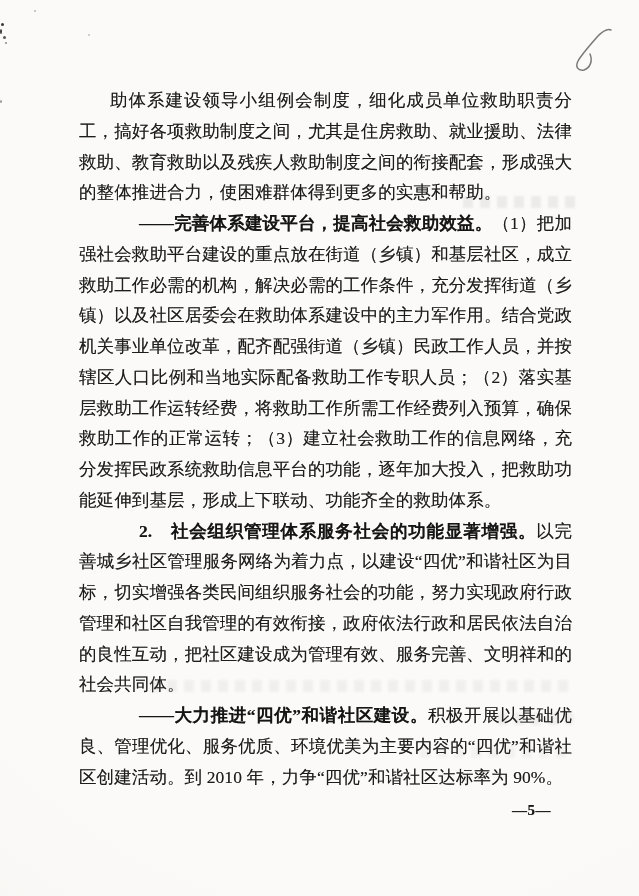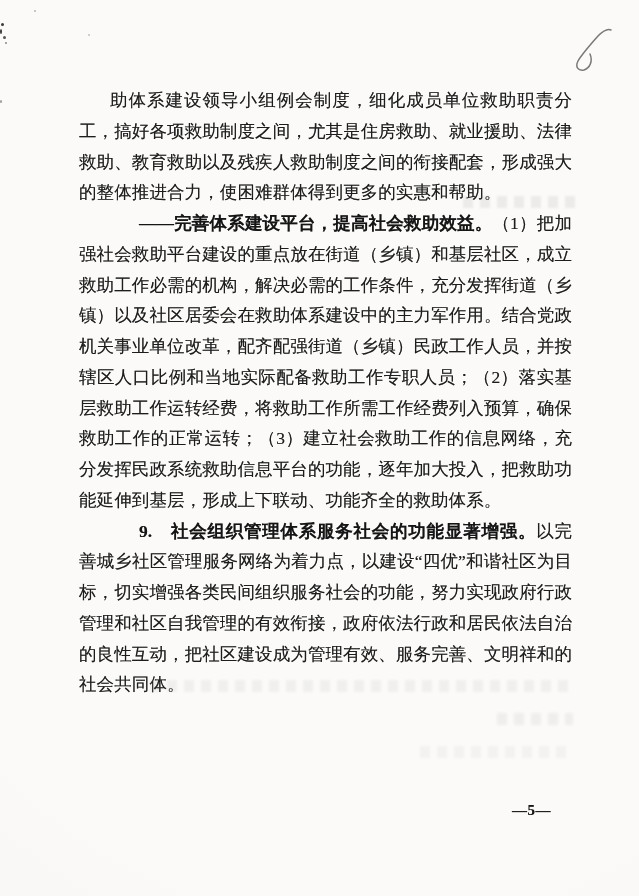--- a/index.html
+++ b/index.html
@@ -64,21 +64,22 @@
 
 <div class="page">
 
   <svg class="handmark" viewBox="0 0 46 52">
     <path d="M43,4 C39,2 35,5 30,10 C23,18 14,28 10,35 C7,41 10,45 16,44 C22,42 25,35 22,28" stroke="#595959" stroke-width="1.5" fill="none" stroke-linecap="round" opacity="0.8"></path>
   </svg>
 
   <div class="textblock">
     <p class="para first"><span class="lead"></span><span>助体系建设领导小组例会制度，细化成员单位救助职责分工，搞好各项救助制度之间，尤其是住房救助、就业援助、法律救助、教育救助以及残疾人救助制度之间的衔接配套，形成强大的整体推进合力，使困难群体得到更多的实惠和帮助。</span></p>
     <p class="para"><span class="lead">——完善体系建设平台，提高社会救助效益。</span><span>（1）把加强社会救助平台建设的重点放在街道（乡镇）和基层社区，成立救助工作必需的机构，解决必需的工作条件，充分发挥街道（乡镇）以及社区居委会在救助体系建设中的主力军作用。结合党政机关事业单位改革，配齐配强街道（乡镇）民政工作人员，并按辖区人口比例和当地实际配备救助工作专职人员；（2）落实基层救助工作运转经费，将救助工作所需工作经费列入预算，确保救助工作的正常运转；（3）建立社会救助工作的信息网络，充分发挥民政系统救助信息平台的功能，逐年加大投入，把救助功能延伸到基层，形成上下联动、功能齐全的救助体系。</span></p>
-    <p class="para"><span class="lead">9.　社会组织管理体系服务社会的功能显著增强。</span><span>以完善城乡社区管理服务网络为着力点，以建设“四优”和谐社区为目标，切实增强各类民间组织服务社会的功能，努力实现政府行政管理和社区自我管理的有效衔接，政府依法行政和居民依法自治的良性互动，把社区建设成为管理有效、服务完善、文明祥和的社会共同体。</span></p>
+    <p class="para"><span class="lead">2.　社会组织管理体系服务社会的功能显著增强。</span><span>以完善城乡社区管理服务网络为着力点，以建设“四优”和谐社区为目标，切实增强各类民间组织服务社会的功能，努力实现政府行政管理和社区自我管理的有效衔接，政府依法行政和居民依法自治的良性互动，把社区建设成为管理有效、服务完善、文明祥和的社会共同体。</span></p>
+    <p class="para"><span class="lead">——大力推进“四优”和谐社区建设。</span><span>积极开展以基础优良、管理优化、服务优质、环境优美为主要内容的“四优”和谐社区创建活动。到 2010 年，力争“四优”和谐社区达标率为 90%。</span></p>
   </div>
 
   <div class="pagenum">—5—</div>
 
   <div>
     <div class="smudge" id="sm1"></div>
     <div class="smudge" id="sm2"></div>
     <div class="smudge" id="sm3"></div>
     <div class="smudge" id="sm4"></div>
     <div class="speck" id="sp1"></div>

